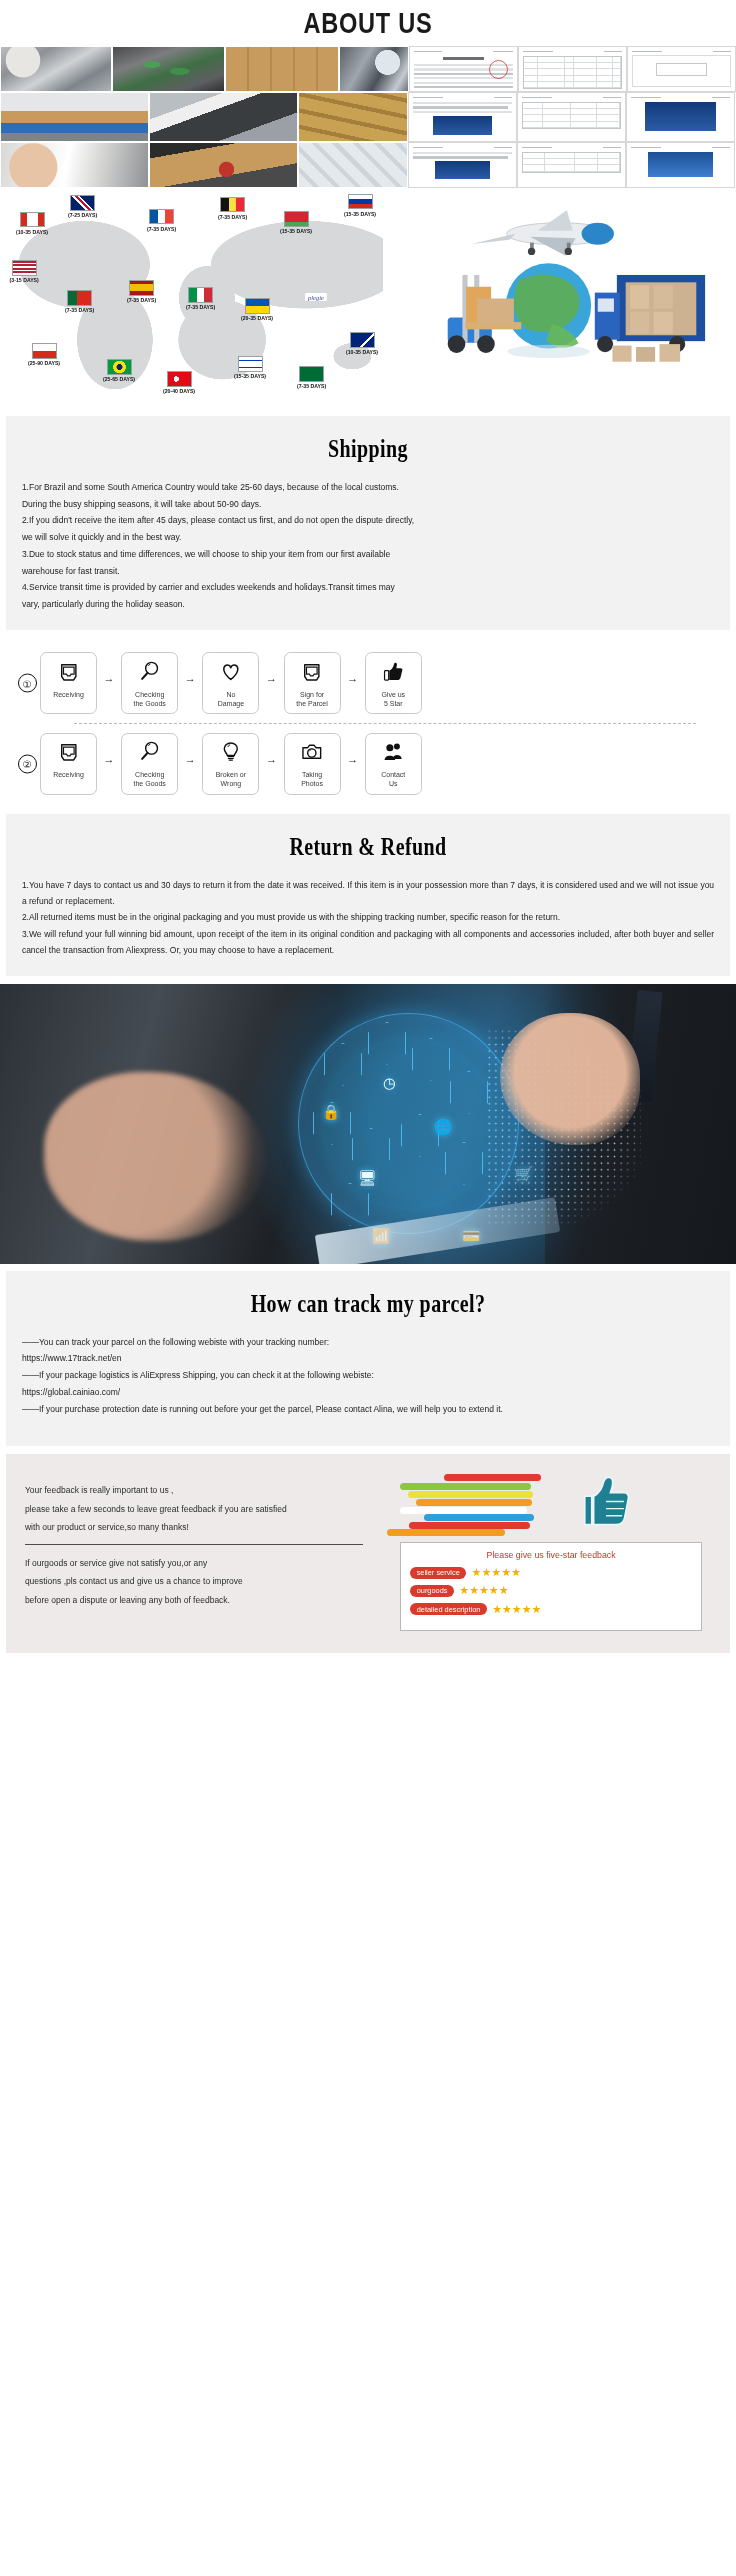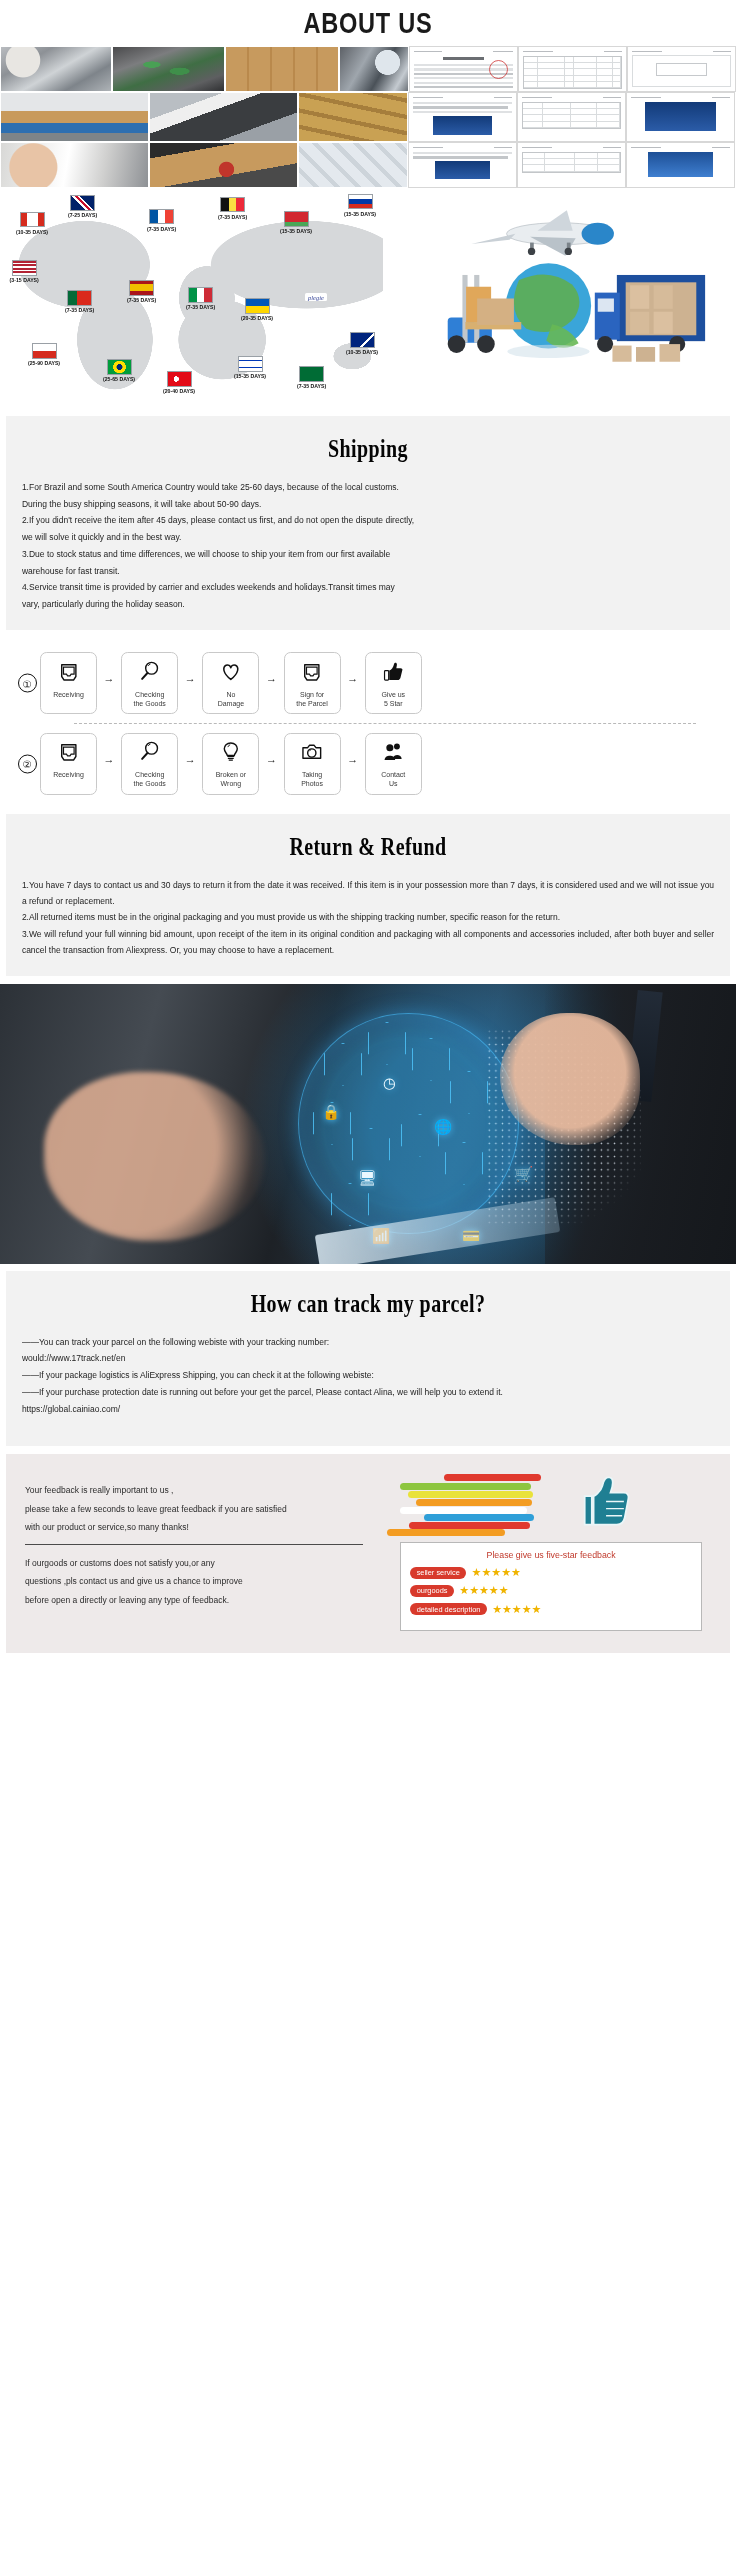--- a/index.html
+++ b/index.html
@@ -707,39 +707,39 @@
     <div class="hico" style="left:462px;top:243px">💳</div>
     <div class="hico" style="left:372px;top:243px">📶</div>
     <div class="hand-r"></div>
     <div class="tablet"></div>
   </div>
 
   <div class="panel" style="padding-bottom:29px">
     <div class="panel-title">How can track my parcel?</div>
     <div id="tracking-lines">
         <p>——You can track your parcel on the following webiste with your tracking number:</p>
-        <p>would://www.17track.net/en</p>
+        <p>https://www.17track.net/en</p>
         <p>——If your package logistics is AliExpress Shipping, you can check it at the following webiste:</p>
+        <p>https://global.cainiao.com/</p>
         <p>——If your purchase protection date is running out before your get the parcel, Please contact Alina, we will help you to extend it.</p>
-        <p>https://global.cainiao.com/</p>
       </div>
   </div>
 
   <div class="fb-panel">
     <div class="fb-left">
       <div class="fb-body" id="fb-p1">
           <div>Your feedback is really important to us ,</div>
           <div>please take a few seconds to leave great feedback if you are satisfied</div>
           <div>with our product or service,so many thanks!</div>
         </div>
       <div class="fb-rule"></div>
       <div class="fb-body" id="fb-p2" style="margin-top:0">
-          <div>If ourgoods or customs does not satisfy you,or any</div>
+          <div>If ourgoods or service give not satisfy you,or any</div>
           <div>questions ,pls contact us and give us a chance to improve</div>
-          <div>before open a directly or leaving any type of feedback.</div>
+          <div>before open a dispute or leaving any both of feedback.</div>
         </div>
     </div>
 
     <div class="fb-right">
       <div class="thumb-graphic">
         <div class="tg-bar" style="left:44px;top:4.4px;width:97px;background:#e0392e"></div>
         <div class="tg-bar" style="left:0px;top:13.2px;width:131px;background:#8dc63f"></div>
         <div class="tg-bar" style="left:7.4px;top:21.3px;width:125px;background:#e9e23a"></div>
         <div class="tg-bar" style="left:16px;top:29px;width:116px;background:#f39c22"></div>
         <div class="tg-bar" style="left:0px;top:37px;width:127px;background:#ffffff"></div>

